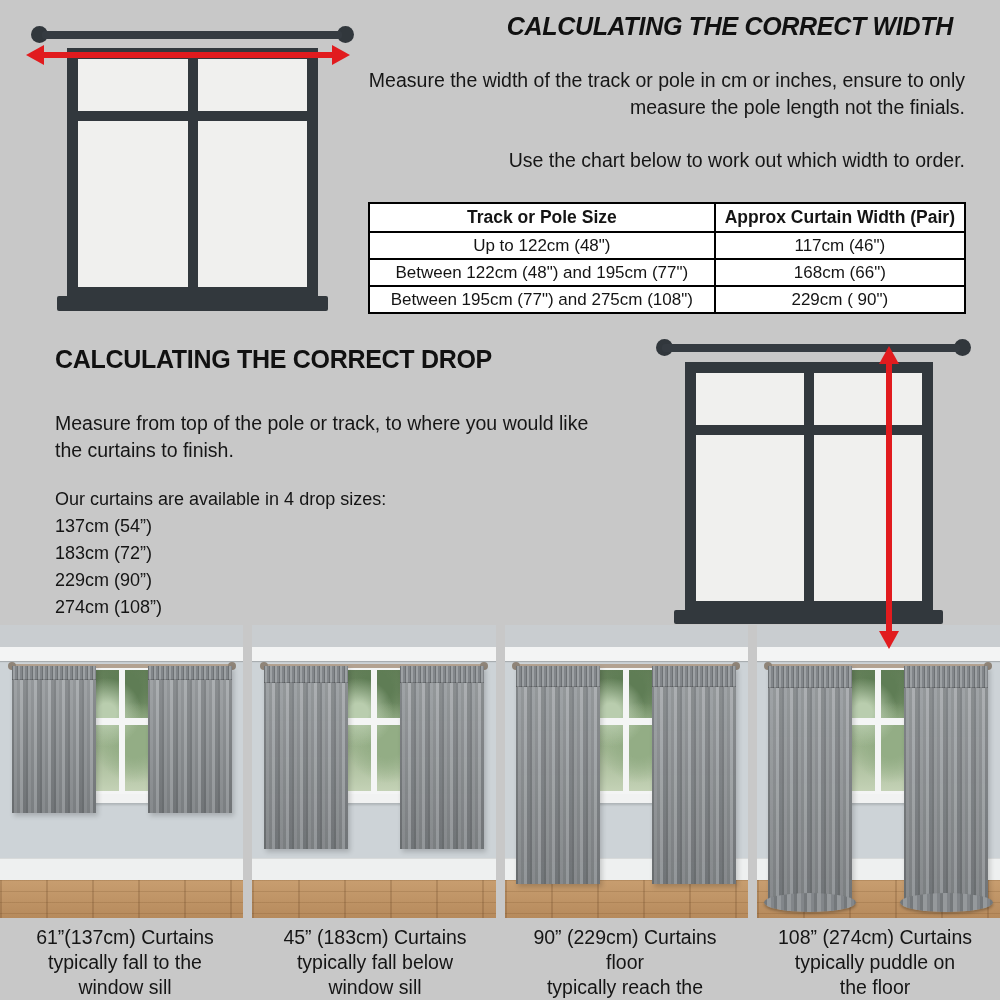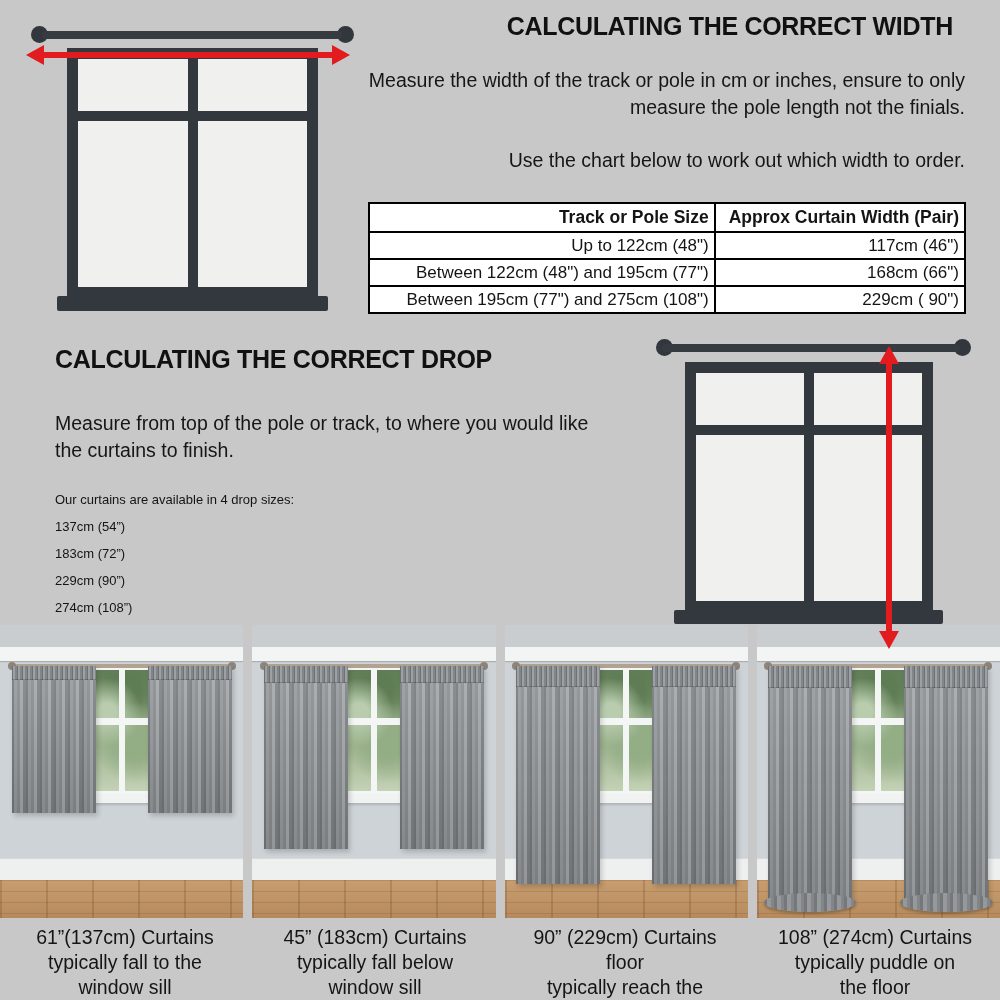--- a/index.html
+++ b/index.html
@@ -35,28 +35,28 @@
   .arrow-h .hr{right:0;top:0;border-left:18px solid var(--arrow_red,#e11b1e);}
   .arrow-v{position:absolute;left:234px;top:11px;width:20px;height:303px;z-index:3;}
   .arrow-v .aline{position:absolute;top:14px;bottom:14px;left:7px;width:6px;background:var(--arrow_red,#e11b1e);}
   .arrow-v .head{position:absolute;width:0;height:0;border-left:10px solid transparent;border-right:10px solid transparent;}
   .arrow-v .hu{top:0;left:0;border-bottom:18px solid var(--arrow_red,#e11b1e);}
   .arrow-v .hd{bottom:0;left:0;border-top:18px solid var(--arrow_red,#e11b1e);}
   
   .width-text{position:absolute;left:365px;top:12px;width:600px;text-align:right;}
   .drop-text{position:absolute;left:55px;top:345px;width:565px;text-align:left;}
   .hdg{margin:0;font-size:25px;font-weight:bold;letter-spacing:-0.3px;color:#111;}
-  .width-text .hdg{padding-right:12px;}
+  .width-text .hdg{padding-right:12px;font-style:italic;}
   .para{margin:26px 0 0 0;font-size:19.5px;line-height:27px;color:#161616;}
   .drop-text .para{margin-top:36px;}
-  .sizes{margin-top:22px;font-size:13px;line-height:27px;}
+  .sizes{margin-top:22px;font-size:18px;line-height:27px;}
   .sizes div{height:27px;}
   
   table.size-table{position:absolute;left:368px;top:202px;width:598px;border-collapse:collapse;background:var(--table_bg,#fff);}
-  .size-table th,.size-table td{border:2px solid #000;text-align:right;padding:2px 5px;font-size:17px;line-height:21px;white-space:nowrap;}
+  .size-table th,.size-table td{border:2px solid #000;text-align:center;padding:2px 5px;font-size:17px;line-height:21px;white-space:nowrap;}
   .size-table th{font-weight:bold;font-size:17.5px;padding:3px 5px;}
   .size-table .c1{width:58%;} .size-table .c2{width:42%;}
   
   .gallery{position:absolute;left:0;top:625px;width:1000px;height:293px;display:flex;gap:9px;}
   .photo{position:relative;flex:1;overflow:hidden;background:var(--photo_wall,#cdd3d7);}
   .ceiling{position:absolute;left:0;top:0;width:100%;height:7.5%;background:#c9cdd0;}
   .molding{position:absolute;left:0;top:7.5%;width:100%;height:4.8%;background:#f3f4f4;box-shadow:0 1px 1px rgba(0,0,0,.18);}
   .pwindow{position:absolute;left:36%;top:14%;width:28%;height:44%;box-sizing:border-box;border:4px solid #f4f5f5;
     background:
       radial-gradient(circle at 25% 35%, #b9cdae 0 10%, rgba(0,0,0,0) 38%),

